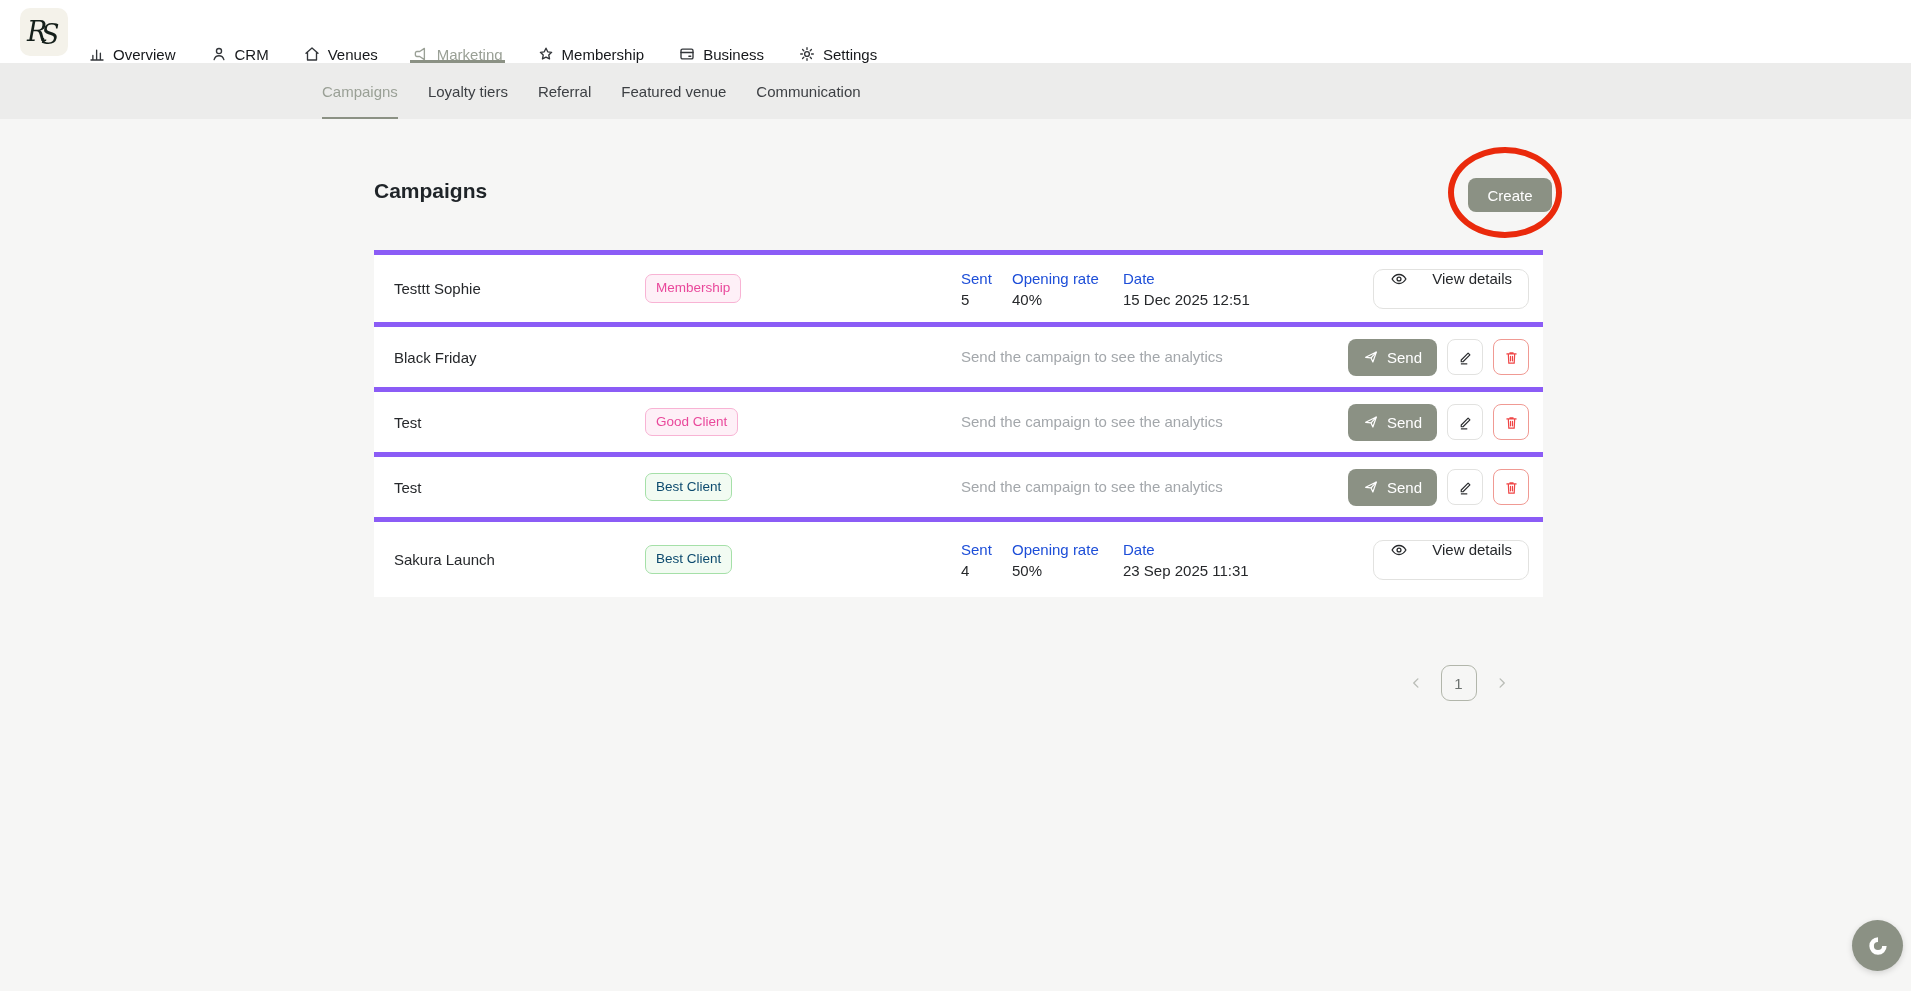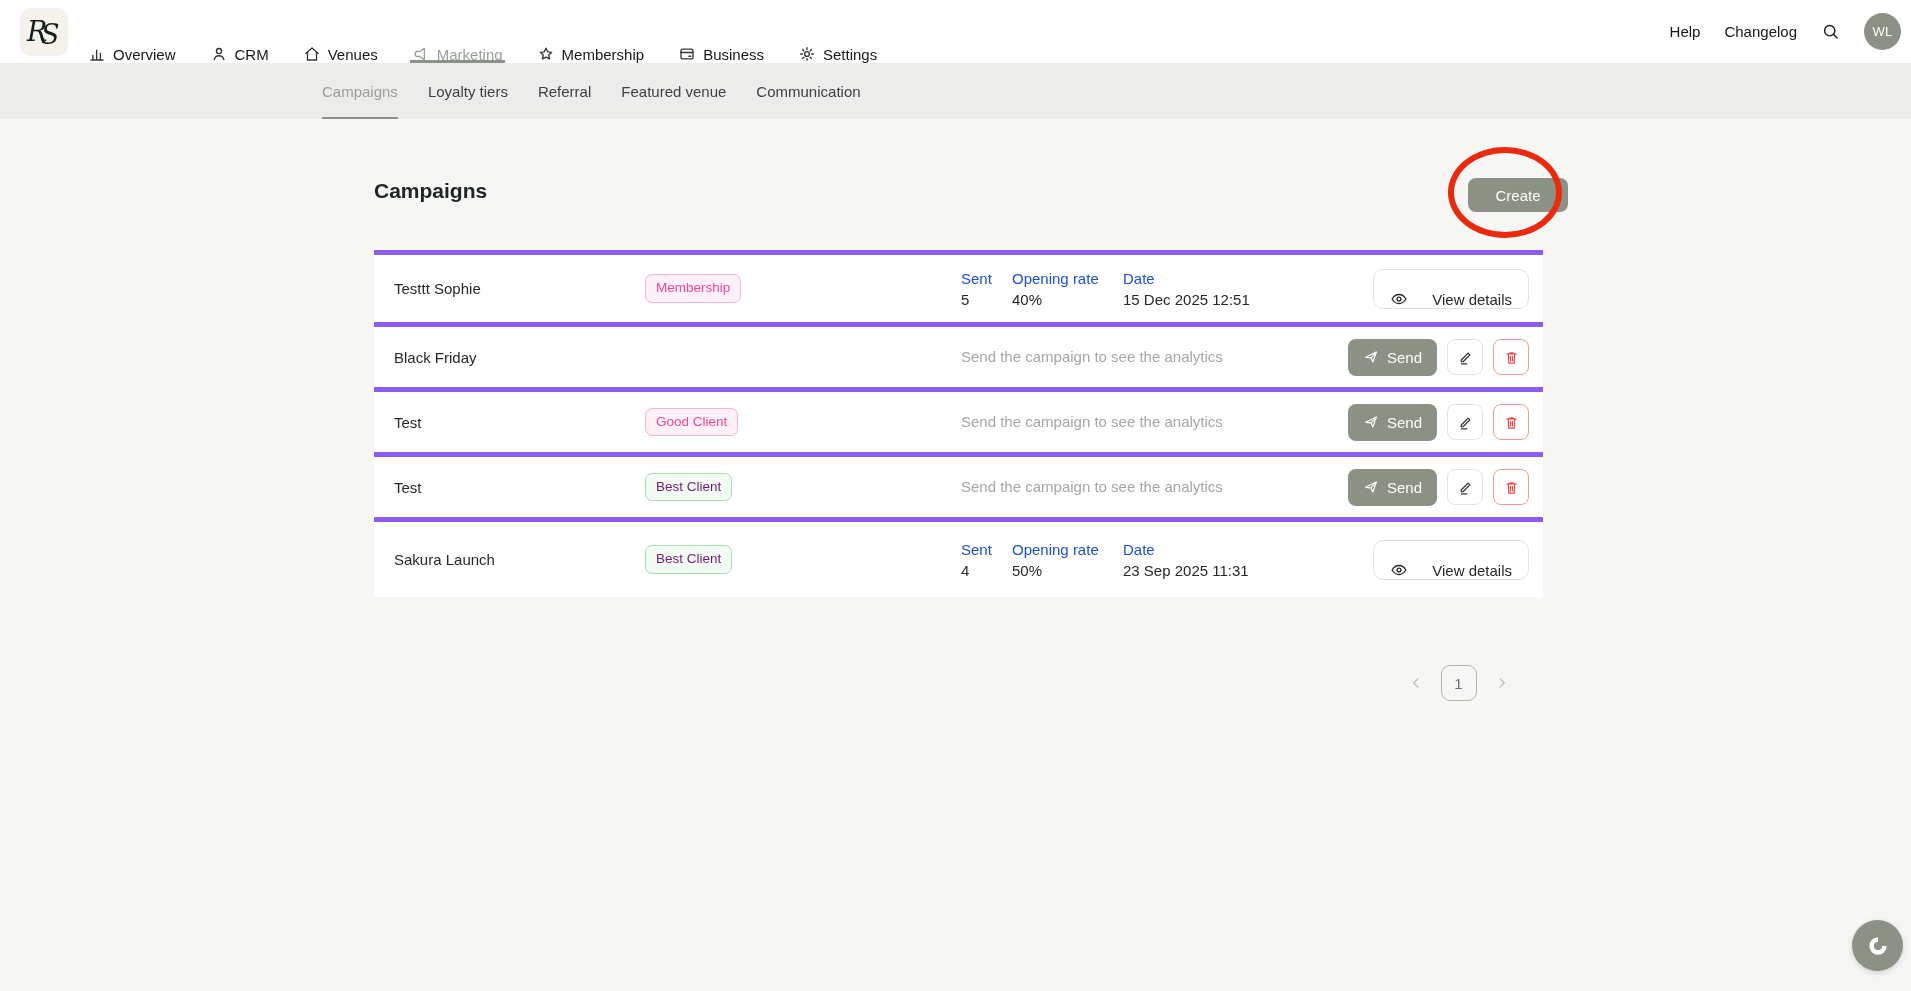--- a/index.html
+++ b/index.html
@@ -30,21 +30,21 @@
 
   
   .tabbar { position:absolute; top:63px; left:0; width:1911px; height:56px; background:#ececeb;
             display:flex; align-items:stretch; padding-left:322px; gap:30px; }
   .tab { display:flex; align-items:center; font-size:15px; color:#3c3f43; position:relative; cursor:pointer; }
   .tab.active { color:#9aa096; }
   .tab.active::after { content:""; position:absolute; left:0; right:0; bottom:0; height:2px; background:#8b9184; }
 
   
   .page-title { position:absolute; left:374px; top:179px; font-size:21px; font-weight:700; color:#1f2428; }
-  .create-btn { position:absolute; left:1468px; top:178px; width:100px; height:34px; border:none;
+  .create-btn { position:absolute; left:1468px; top:178px; width:84px; height:34px; border:none;
             border-radius:8px; background:#8b9184; color:#ffffff; font-size:15px; cursor:pointer;
             font-family:inherit; }
   .annotation-ellipse { position:absolute; left:1448px; top:147px; width:114px; height:91px;
             border:6px solid #ea2a0c; border-radius:50%; pointer-events:none; }
 
   
   .table-card { position:absolute; left:374px; top:250px; width:1169px; background:#ffffff; }
   .thead { display:flex; align-items:center; height:50px; background:#f4f4f2; font-size:14.5px;
            font-weight:700; color:#26282b; position:relative; }
   .th { padding-left:20px; }
@@ -54,30 +54,30 @@
 
   .trow { display:flex; align-items:center; border-top:5px solid #8b5cf6; position:relative; }
   .row-h72 { height:72px; } .row-h65 { height:65px; } .row-h80 { height:80px; }
   .td-name { width:251px; padding-left:20px; font-size:15px; color:#26282b; }
   .td-audience { width:320px; padding-left:20px; }
   .td-analytics { width:396px; padding-left:16px; }
   .td-actions { flex:1; display:flex; justify-content:flex-end; align-items:center; gap:10px; padding-right:14px; }
 
   .badge { display:inline-block; font-size:13.5px; padding:4px 10px; border-radius:7px; line-height:1.4; }
   .badge-pink { color:#e9489b; background:#fef0f7; border:1px solid #f8b3d4; }
-  .badge-green { color:#701a75; background:#f2fbf2; border:1px solid #a5e0a8;text-align:center; }
+  .badge-green { color:#0c4a6e; background:#f2fbf2; border:1px solid #a5e0a8;text-align:center; }
 
   .analytics-grid { display:flex; }
   .an-col { display:flex; flex-direction:column; gap:4px; }
   .an-col-sent { width:51px; } .an-col-rate { width:111px; } .an-col-date { width:200px; }
   .an-label { font-size:15px; color:#1d4ed8; }
   .an-value { font-size:15px; color:#26282b; }
   .no-analytics { font-size:15px; color:#a3a7ab; }
 
-  .view-btn { display:flex; align-items:flex-end; gap:24px; height:40px; padding:0 16px;
+  .view-btn { display:flex; align-items:flex-start; gap:24px; height:40px; padding:0 16px;
               background:#ffffff; border:1px solid #e2e2e0; border-radius:10px; font-size:15px;
               color:#26282b; cursor:pointer; font-family:inherit; }
   .view-btn svg { width:18px; height:18px; }
   .send-btn { display:flex; align-items:center; gap:8px; height:37px; padding:0 15px;
               background:#8b9184; border:none; border-radius:8px; font-size:15px; color:#ffffff;
               cursor:pointer; font-family:inherit; }
   .send-btn svg { width:16px; height:16px; }
   .icon-btn { width:36px; height:36px; display:flex; align-items:center; justify-content:center;
               background:#ffffff; border-radius:8px; cursor:pointer; }
   .edit-btn { border:1px solid #e2e2e0; color:#2b2d30; }
@@ -167,31 +167,20 @@
         <span class="icon">
           <svg viewBox="0 0 24 24" fill="none" stroke="currentColor" stroke-width="1.8" stroke-linecap="round">
               <circle cx="12" cy="12" r="3.2"></circle>
               <path d="M12 3.6v2.3M12 18.1v2.3M3.6 12h2.3M18.1 12h2.3M6.1 6.1l1.6 1.6M16.3 16.3l1.6 1.6M17.9 6.1l-1.6 1.6M7.7 16.3l-1.6 1.6"></path>
             </svg>
         </span>
         <span>Settings</span>
       </div>
     </nav>
 
-    <div class="topnav-right">
-      <span class="topnav-link">Help</span>
-      <span class="topnav-link">Changelog</span>
-      <span class="search-btn">
-        <svg viewBox="0 0 24 24" fill="none" stroke="currentColor" stroke-width="1.8" stroke-linecap="round">
-            <circle cx="11" cy="11" r="6.5"></circle>
-            <path d="M15.9 15.9L20.3 20.3"></path>
-          </svg>
-      </span>
-      <div class="avatar">WL</div>
-    </div>
   </header>
 
   <div class="tabbar">
     <div class="tab active">Campaigns</div>
     <div class="tab">Loyalty tiers</div>
     <div class="tab">Referral</div>
     <div class="tab">Featured venue</div>
     <div class="tab">Communication</div>
   </div>
 

